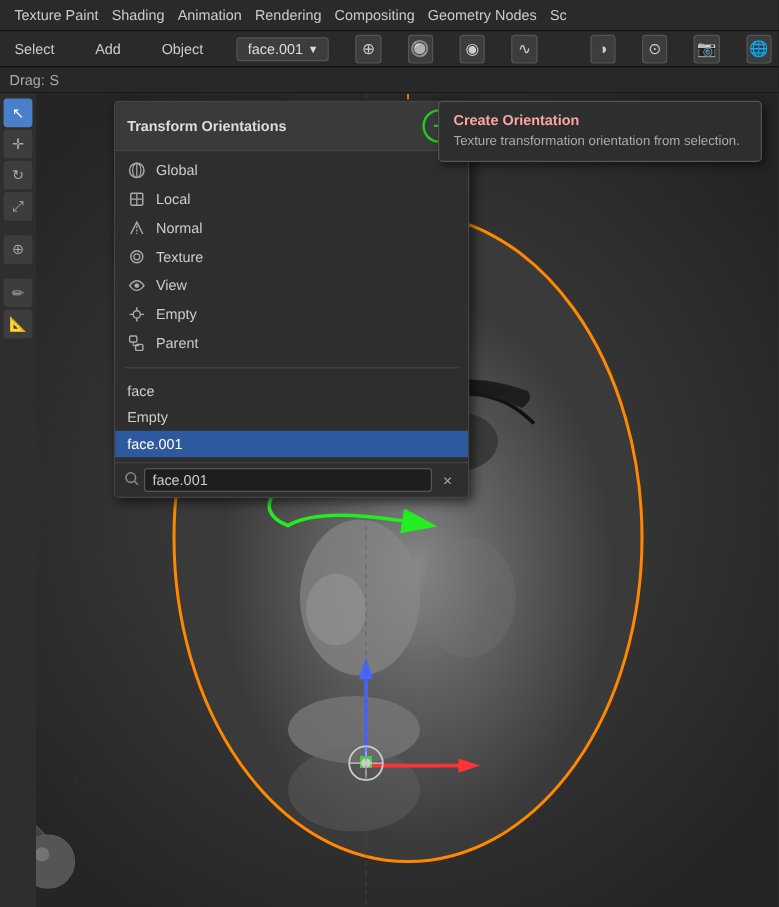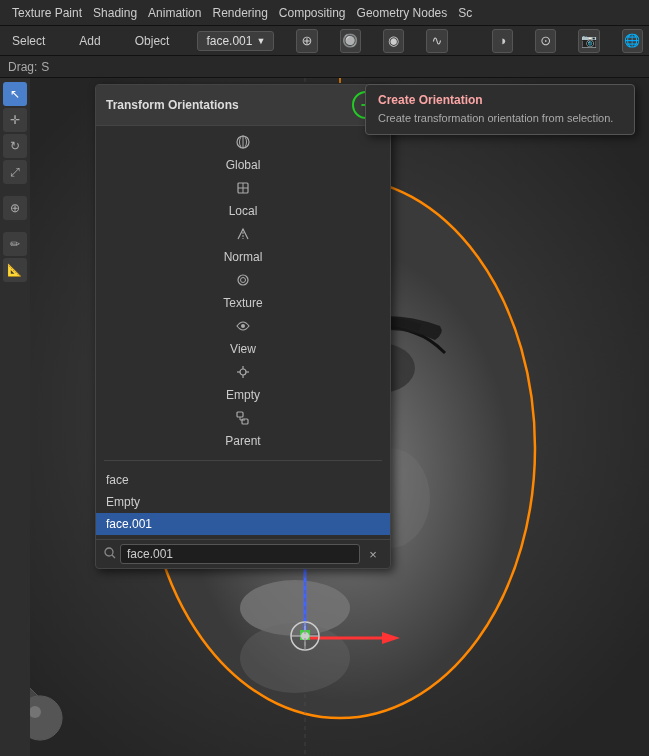--- a/index.html
+++ b/index.html
@@ -197,21 +197,20 @@
     }
 
     .orient-item {
       display: flex;
       align-items: center;
       padding: 4px 10px;
       color: #ccc;
       font-size: 12px;
       cursor: pointer;
       gap: 8px;
-      flex-direction: column;
     }
 
     .orient-icon {
       width: 16px;
       height: 16px;
       color: #aaa;
       font-size: 11px;
       display: flex;
       align-items: center;
       justify-content: center;
@@ -525,16 +524,16 @@
             </svg>
         </span>
         <input class="search-input" type="text" value="face.001" style="">
         <button class="clear-btn">×</button>
       </div>
     </div>
   </div>
 
   <div class="tooltip-box">
     <div class="tooltip-title">Create Orientation</div>
-    <div class="tooltip-desc">Create transformation orientation from selection.</div>
+    <div class="tooltip-desc">Texture transformation orientation from selection.</div>
   </div>
 
 </div>
 
 </body></html>

